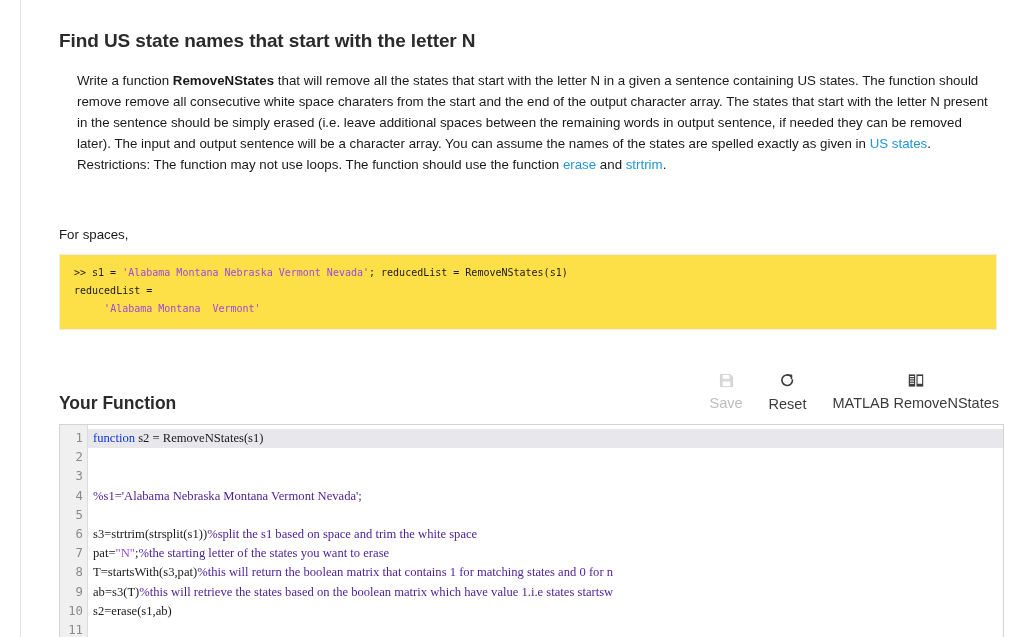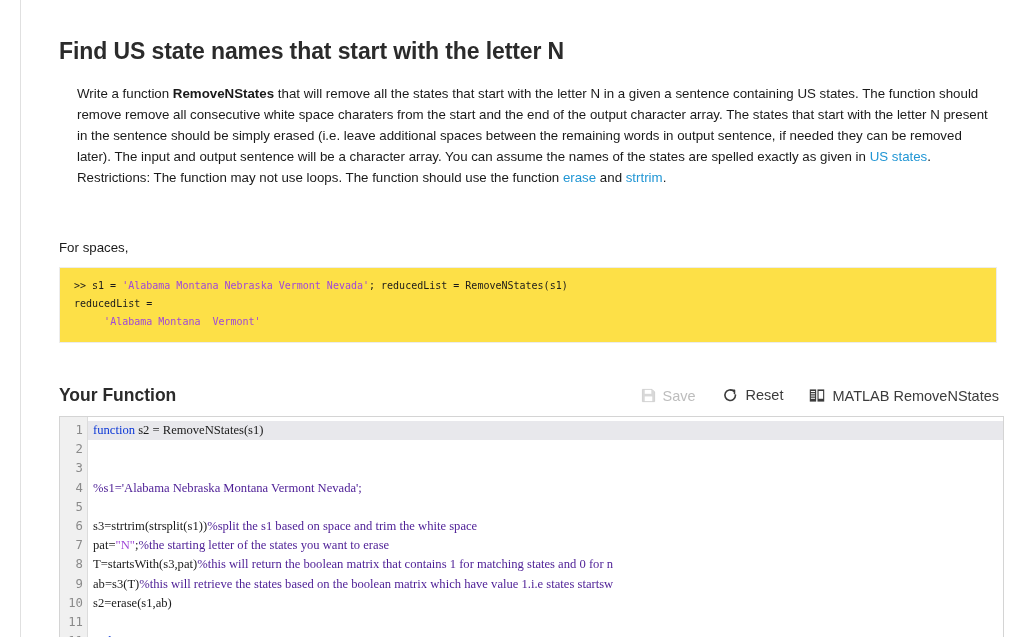--- a/index.html
+++ b/index.html
@@ -43,24 +43,24 @@
     left: 21px; top: 0;
     width: 1003px; height: 2px;
     background: #f5f5f5;
   }
 
   .inner {
     padding: 18px 27px 0 38px;
   }
 
   h1.problem-title {
-    font-size: 23px;
+    font-size: 19px;
     font-weight: 600;
     color: #2b2b2b;
-    margin: 20px 0 18px 0;
+    margin: 12px 0 18px 0;
     letter-spacing: -0.1px;
   }
 
   p.desc {
     font-size: 13.3px;
     line-height: 21px;
     color: #1a1a1a;
     margin: 0 0 0 18px;
     max-width: 940px;
   }
@@ -114,20 +114,21 @@
   .tb-btn {
     display: flex;
     gap: 7px;
     font-size: 14.5px;
     color: #3c3c3c;
     cursor: pointer;
     background: none;
     border: none;
     padding: 0;
     font-family: "Liberation Sans", sans-serif;
+    flex-direction: column;
   }
   .tb-btn.disabled { color: #bdbdbd; cursor: default; }
   .tb-icon { display: inline-flex; align-items: center; justify-content: center; }
 
   .editor {
     width: 945px;
     border: 1px solid #d4d4d4;
     border-bottom: none;
     background: #ffffff;
     display: flex;

